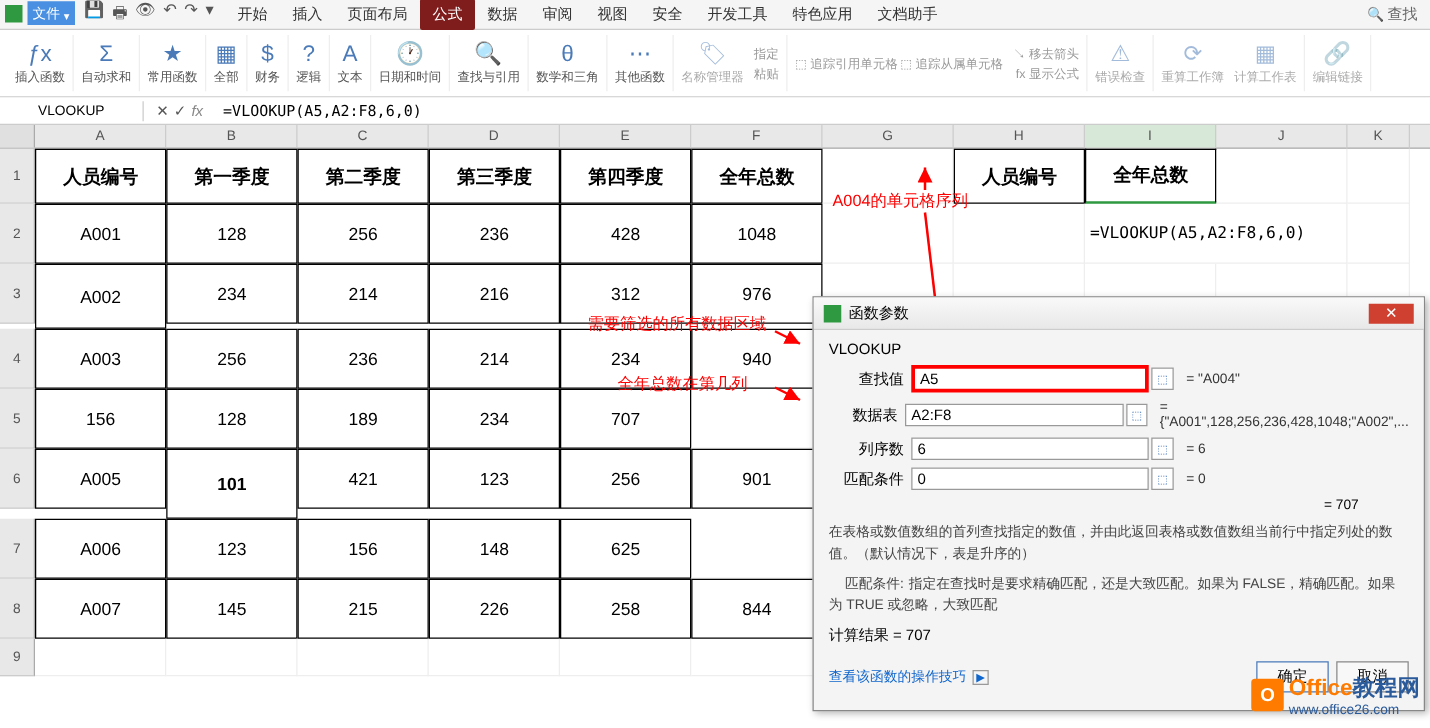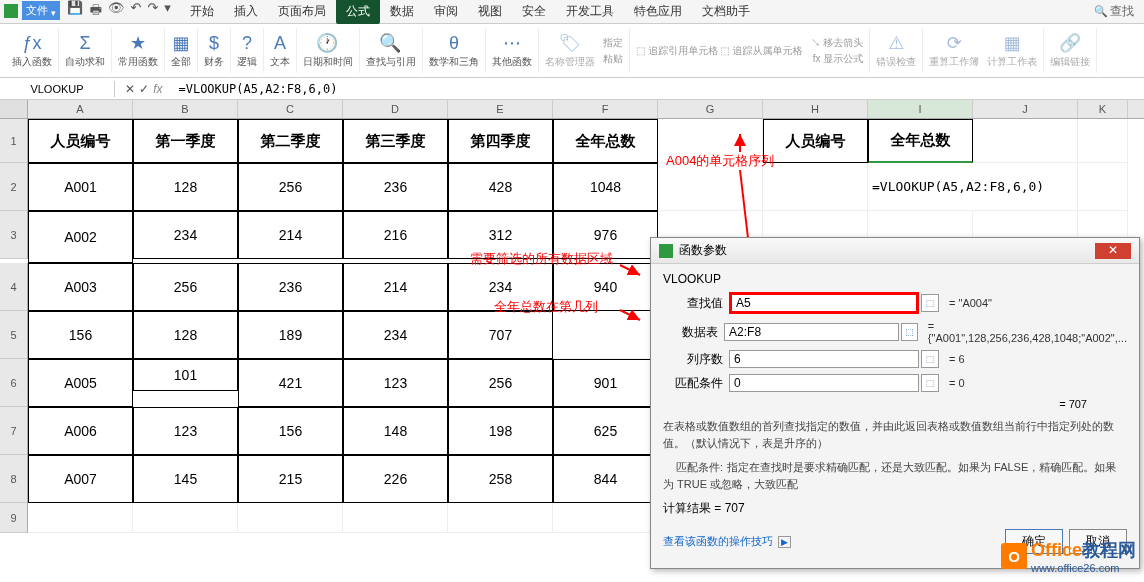--- a/index.html
+++ b/index.html
@@ -9,21 +9,21 @@
     .menubar { display: flex; align-items: center; background: #f5f5f5; height: 22px; padding: 0 4px; border-bottom: 1px solid #ddd; }
     .menubar .logo { width: 14px; height: 14px; background: #2e9940; margin-right: 4px; }
     .menubar .file-menu { display: flex; align-items: flex-end; background: #4990e2; color: white; padding: 2px 4px; font-size: 11px; }
     .menubar .chev { margin-left: 3px; font-size: 9px; }
     .menubar .qat { display: flex; gap: 6px; margin-left: 8px; }
     .menubar .qat span { color: #555; font-size: 13px; }
     
     
     .ribbon-tabs { display: flex; align-items: center; background: #f5f5f5; height: 24px; padding-left: 180px; border-bottom: 1px solid #ccc; font-size: 12px; }
     .ribbon-tabs .tab { padding: 4px 10px; color: #333; cursor: pointer; }
-    .ribbon-tabs .tab.active { color: #fff; background: #14532d; border-radius: 2px; }
+    .ribbon-tabs .tab.active { color: #fff; background: #7f1d1d; border-radius: 2px; }
     .ribbon-tabs .search { margin-left: auto; margin-right: 10px; display: flex; align-items: center; color: #666; }
     .ribbon-tabs .search::before { content: "🔍"; font-size: 11px; margin-right: 2px; }
     
     
     .ribbon { display: flex; align-items: flex-start; background: #fff; border-bottom: 1px solid #ccc; height: 54px; padding: 4px 6px; text-align: right; }
     .ribbon-group { display: flex; flex-direction: column; align-items: center; padding: 0 6px; border-right: 1px solid #eee; height: 100%; justify-content: center; }
     .ribbon-group.wide { flex-direction: row; gap: 8px; align-items: center; }
     .rbtn { display: flex; flex-direction: column; align-items: center; font-size: 10px; color: #555; cursor: pointer; }
     .rbtn .ricon { font-size: 18px; color: #4a7ab8; margin-bottom: 1px; }
     .rbtn.dis { opacity: 0.5; }
@@ -324,38 +324,37 @@
         <div class="cell tbl-cell" style="width: 105px; height: 48px;">707</div>
         <div class="cell" style="width: 105px; height: 48px;"></div>
         <div class="cell" style="width: 105px; height: 48px;"></div>
         <div class="cell" style="width: 105px; height: 48px;"></div>
         <div class="cell" style="width: 105px; height: 48px;"></div>
         <div class="cell" style="width: 50px; height: 48px;"></div>
       </div>
       <div class="row">
         <div class="row-h" style="height: 48px;">6</div>
         <div class="cell tbl-cell" style="width: 105px; height: 48px;">A005</div>
-        <div class="cell tbl-cell" style="width: 105px; height: 32px;">101</div>
+        <div class="cell tbl-cell" style="width: 105px; height: 56px; font-weight: bold;">101</div>
         <div class="cell tbl-cell" style="width: 105px; height: 48px;">421</div>
         <div class="cell tbl-cell" style="width: 105px; height: 48px;">123</div>
         <div class="cell tbl-cell" style="width: 105px; height: 48px;">256</div>
         <div class="cell tbl-cell" style="width: 105px; height: 48px;">901</div>
         <div class="cell" style="width: 105px; height: 48px;"></div>
         <div class="cell" style="width: 105px; height: 48px;"></div>
         <div class="cell" style="width: 105px; height: 48px;"></div>
         <div class="cell" style="width: 105px; height: 48px;"></div>
         <div class="cell" style="width: 50px; height: 48px;"></div>
       </div>
       <div class="row">
         <div class="row-h" style="height: 48px;">7</div>
         <div class="cell tbl-cell" style="width: 105px; height: 48px;">A006</div>
         <div class="cell tbl-cell" style="width: 105px; height: 48px;">123</div>
         <div class="cell tbl-cell" style="width: 105px; height: 48px;">156</div>
         <div class="cell tbl-cell" style="width: 105px; height: 48px;">148</div>
-        <div class="cell tbl-cell" style="width: 105px; height: 48px;">198</div>
         <div class="cell tbl-cell" style="width: 105px; height: 48px;">625</div>
         <div class="cell" style="width: 105px; height: 48px;"></div>
         <div class="cell" style="width: 105px; height: 48px;"></div>
         <div class="cell" style="width: 105px; height: 48px;"></div>
         <div class="cell" style="width: 105px; height: 48px;"></div>
         <div class="cell" style="width: 50px; height: 48px;"></div>
       </div>
       <div class="row">
         <div class="row-h" style="height: 48px;">8</div>
         <div class="cell tbl-cell" style="width: 105px; height: 48px;">A007</div>

